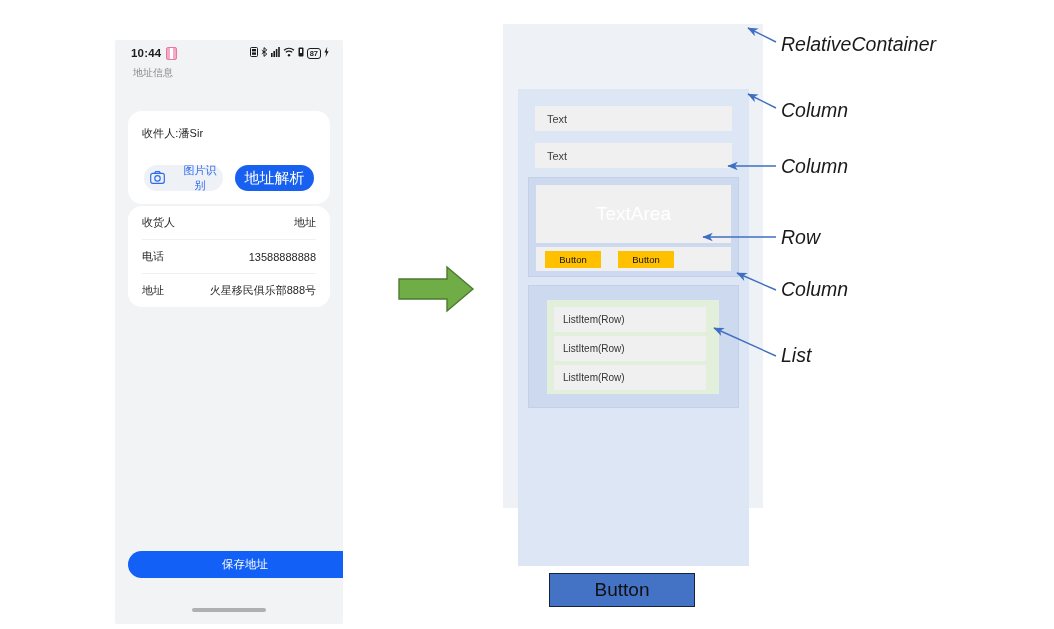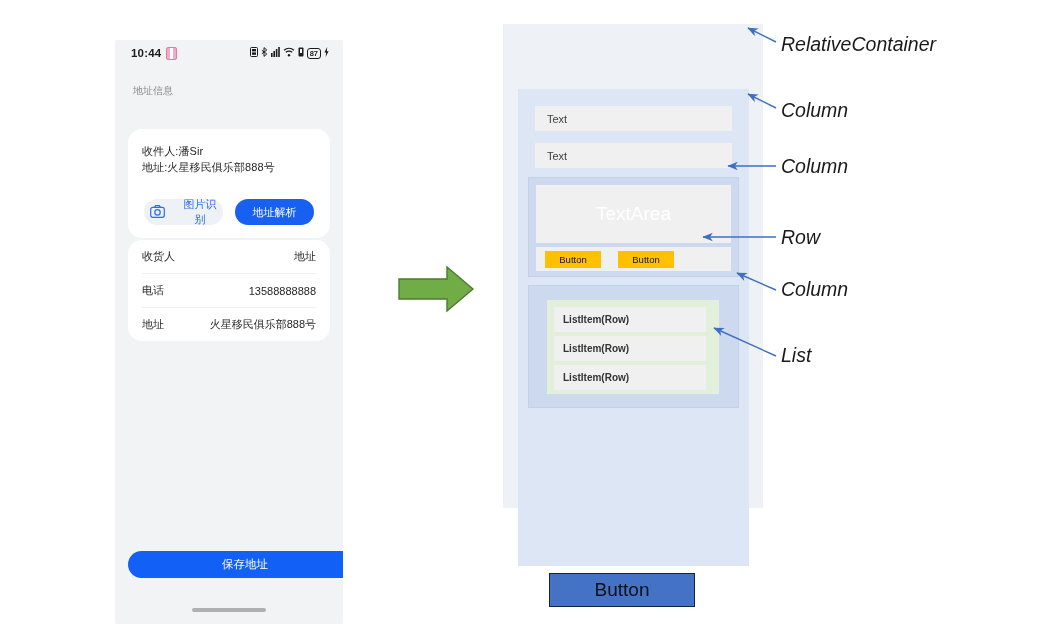--- a/index.html
+++ b/index.html
@@ -27,38 +27,38 @@
   #statusbar .right{display:flex;align-items:flex-end;gap:3px;}
   .sbi{font-size:9px;line-height:1;color:#1c1c1e;display:block;}
   .sb-batt{
     border:1.2px solid #1c1c1e;border-radius:3px;padding:0 2px;
     font-size:7.5px;font-weight:bold;line-height:9px;height:9px;
   }
   #page-title{
     font-size:19px;font-weight:bold;color:#121212;
     margin:14px 0 0 16px;letter-spacing:.3px;
   }
-  #section-label{font-size:10px;color:#8a8a8e;margin:18px 0 7px 18px;}
+  #section-label{font-size:10px;color:#8a8a8e;margin:0 0 7px 18px;}
 
   .card{
     background:#ffffff;border-radius:14px;margin:0 13px;
   }
   #recog-card{padding:14px 14px 13px 14px;margin-top:31px;}
   .recog-line{font-size:11px;color:#1f1f1f;line-height:16px;letter-spacing:.1px;}
   #recog-actions{display:flex;gap:12px;margin-top:24px;padding:0 2px;}
   #btn-image-recognize{
     flex:1;height:26px;border-radius:13px;background:#eef1f6;
     display:flex;align-items:center;justify-content:center;gap:18px;
     color:#2f6bf0;font-size:11px;border:none;cursor:pointer;
     font-family:inherit;
   }
   #btn-parse-address{
     flex:1;height:26px;border-radius:13px;background:#1860f0;
     display:flex;align-items:center;justify-content:center;
-    color:#ffffff;font-size:11px;border:none;cursor:pointer;
+    color:#ffffff;font-size:15px;border:none;cursor:pointer;
     font-family:inherit;
   }
   .cam-icon{display:block;}
 
   #form-card{margin-top:2px;padding:0 14px;}
   .form-row{
     display:flex;align-items:center;justify-content:space-between;
     height:33px;border-bottom:1px solid #f0f0f1;
   }
   .form-row:last-child{border-bottom:none;}
@@ -114,21 +114,21 @@
     box-sizing:border-box;
   }
   .wf-btn-yellow{
     width:56px;height:17px;background:#ffc000;
     display:flex;align-items:center;justify-content:center;
     font-size:9.5px;color:#141414;
   }
 
   #wf-column-list{
     position:absolute;left:10px;top:196px;width:211px;height:123px;
-    background:#ccd9ee;border:1px solid #c3d0e6;box-sizing:border-box;font-weight:bold;
+    background:#ccd9ee;border:1px solid #c3d0e6;box-sizing:border-box;
   }
   #wf-list{
     position:absolute;left:18px;top:14px;width:172px;height:94px;
     background:#e2efda;
   }
   .wf-listitem{
     position:absolute;left:7px;width:152px;height:25px;background:#f0f0f0;
     display:flex;align-items:center;padding-left:9px;
     font-size:10px;color:#333333;box-sizing:border-box;
   }
@@ -206,21 +206,20 @@
             <path d="M3.2 0 L0.4 5.6 L2.2 5.6 L1.6 10 L4.6 4.2 L2.8 4.2 Z" fill="#1c1c1e"></path>
           </svg>
       </span>
     </div>
   </div>
 
   <div id="section-label">地址信息</div>
 
   <div class="card" id="recog-card">
     <div class="recog-line">收件人:潘Sir</div>
-    <div class="recog-line">地址:火星移民俱乐部888号</div>
 
     <div id="recog-actions">
       <button id="btn-image-recognize">
         <span class="cam-icon">
           <svg width="15" height="13" viewBox="0 0 15 13">
               <rect x="0.7" y="2.4" width="13.6" height="9.9" rx="2" fill="none" stroke="#2f6bf0" stroke-width="1.2"></rect>
               <path d="M4.6 2.4 L5.6 0.7 L9.4 0.7 L10.4 2.4" fill="none" stroke="#2f6bf0" stroke-width="1.2"></path>
               <circle cx="7.5" cy="7.4" r="2.7" fill="none" stroke="#2f6bf0" stroke-width="1.2"></circle>
             </svg>
         </span>

